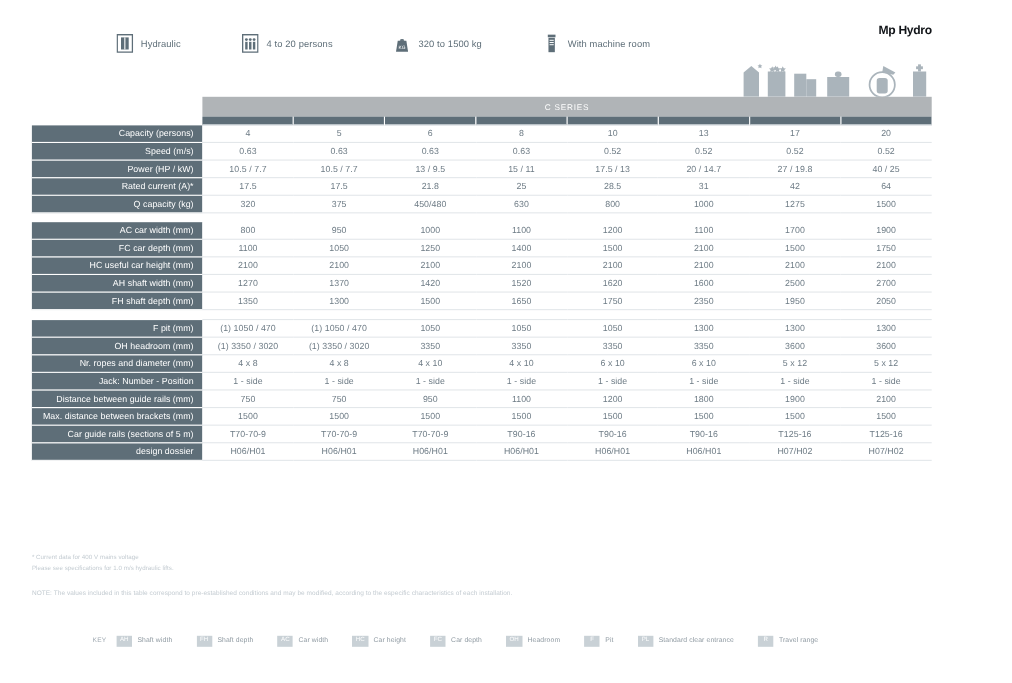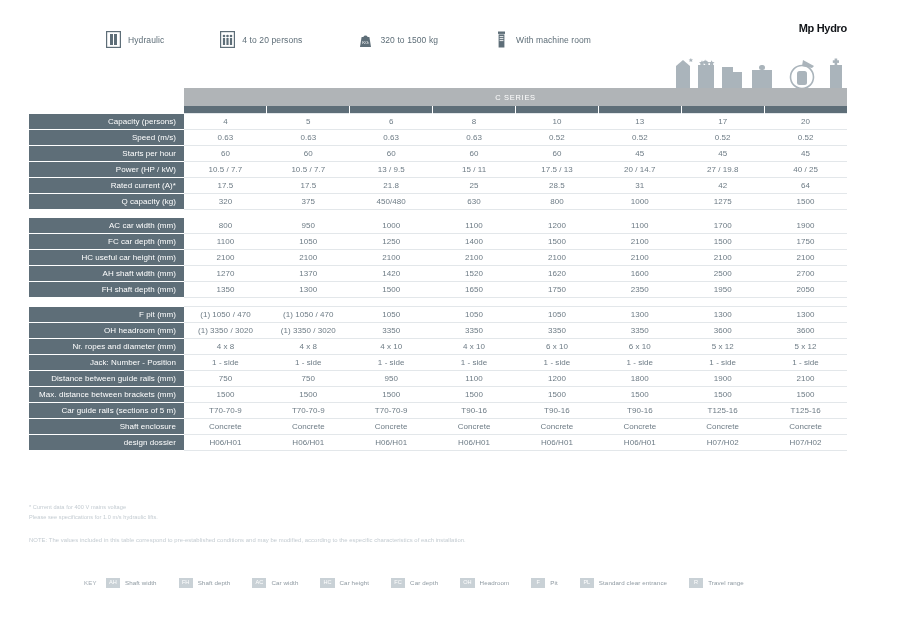--- a/index.html
+++ b/index.html
@@ -333,31 +333,20 @@
           <td class="cell">0.63</td>
           <td class="cell">0.63</td>
           <td class="cell">0.63</td>
           <td class="cell">0.63</td>
           <td class="cell">0.52</td>
           <td class="cell">0.52</td>
           <td class="cell">0.52</td>
           <td class="cell">0.52</td>
         </tr>
         <tr class="data-row">
-          <td class="rowlabel">Starts per hour</td>
-          <td class="cell">60</td>
-          <td class="cell">60</td>
-          <td class="cell">60</td>
-          <td class="cell">60</td>
-          <td class="cell">60</td>
-          <td class="cell">45</td>
-          <td class="cell">45</td>
-          <td class="cell">45</td>
-        </tr>
-        <tr class="data-row">
           <td class="rowlabel">Power (HP / kW)</td>
           <td class="cell">10.5 / 7.7</td>
           <td class="cell">10.5 / 7.7</td>
           <td class="cell">13 / 9.5</td>
           <td class="cell">15 / 11</td>
           <td class="cell">17.5 / 13</td>
           <td class="cell">20 / 14.7</td>
           <td class="cell">27 / 19.8</td>
           <td class="cell">40 / 25</td>
         </tr>
@@ -515,31 +504,20 @@
           <td class="cell">T70-70-9</td>
           <td class="cell">T70-70-9</td>
           <td class="cell">T70-70-9</td>
           <td class="cell">T90-16</td>
           <td class="cell">T90-16</td>
           <td class="cell">T90-16</td>
           <td class="cell">T125-16</td>
           <td class="cell">T125-16</td>
         </tr>
         <tr class="data-row">
-          <td class="rowlabel">Shaft enclosure</td>
-          <td class="cell">Concrete</td>
-          <td class="cell">Concrete</td>
-          <td class="cell">Concrete</td>
-          <td class="cell">Concrete</td>
-          <td class="cell">Concrete</td>
-          <td class="cell">Concrete</td>
-          <td class="cell">Concrete</td>
-          <td class="cell">Concrete</td>
-        </tr>
-        <tr class="data-row">
           <td class="rowlabel">design dossier</td>
           <td class="cell">H06/H01</td>
           <td class="cell">H06/H01</td>
           <td class="cell">H06/H01</td>
           <td class="cell">H06/H01</td>
           <td class="cell">H06/H01</td>
           <td class="cell">H06/H01</td>
           <td class="cell">H07/H02</td>
           <td class="cell">H07/H02</td>
         </tr>

